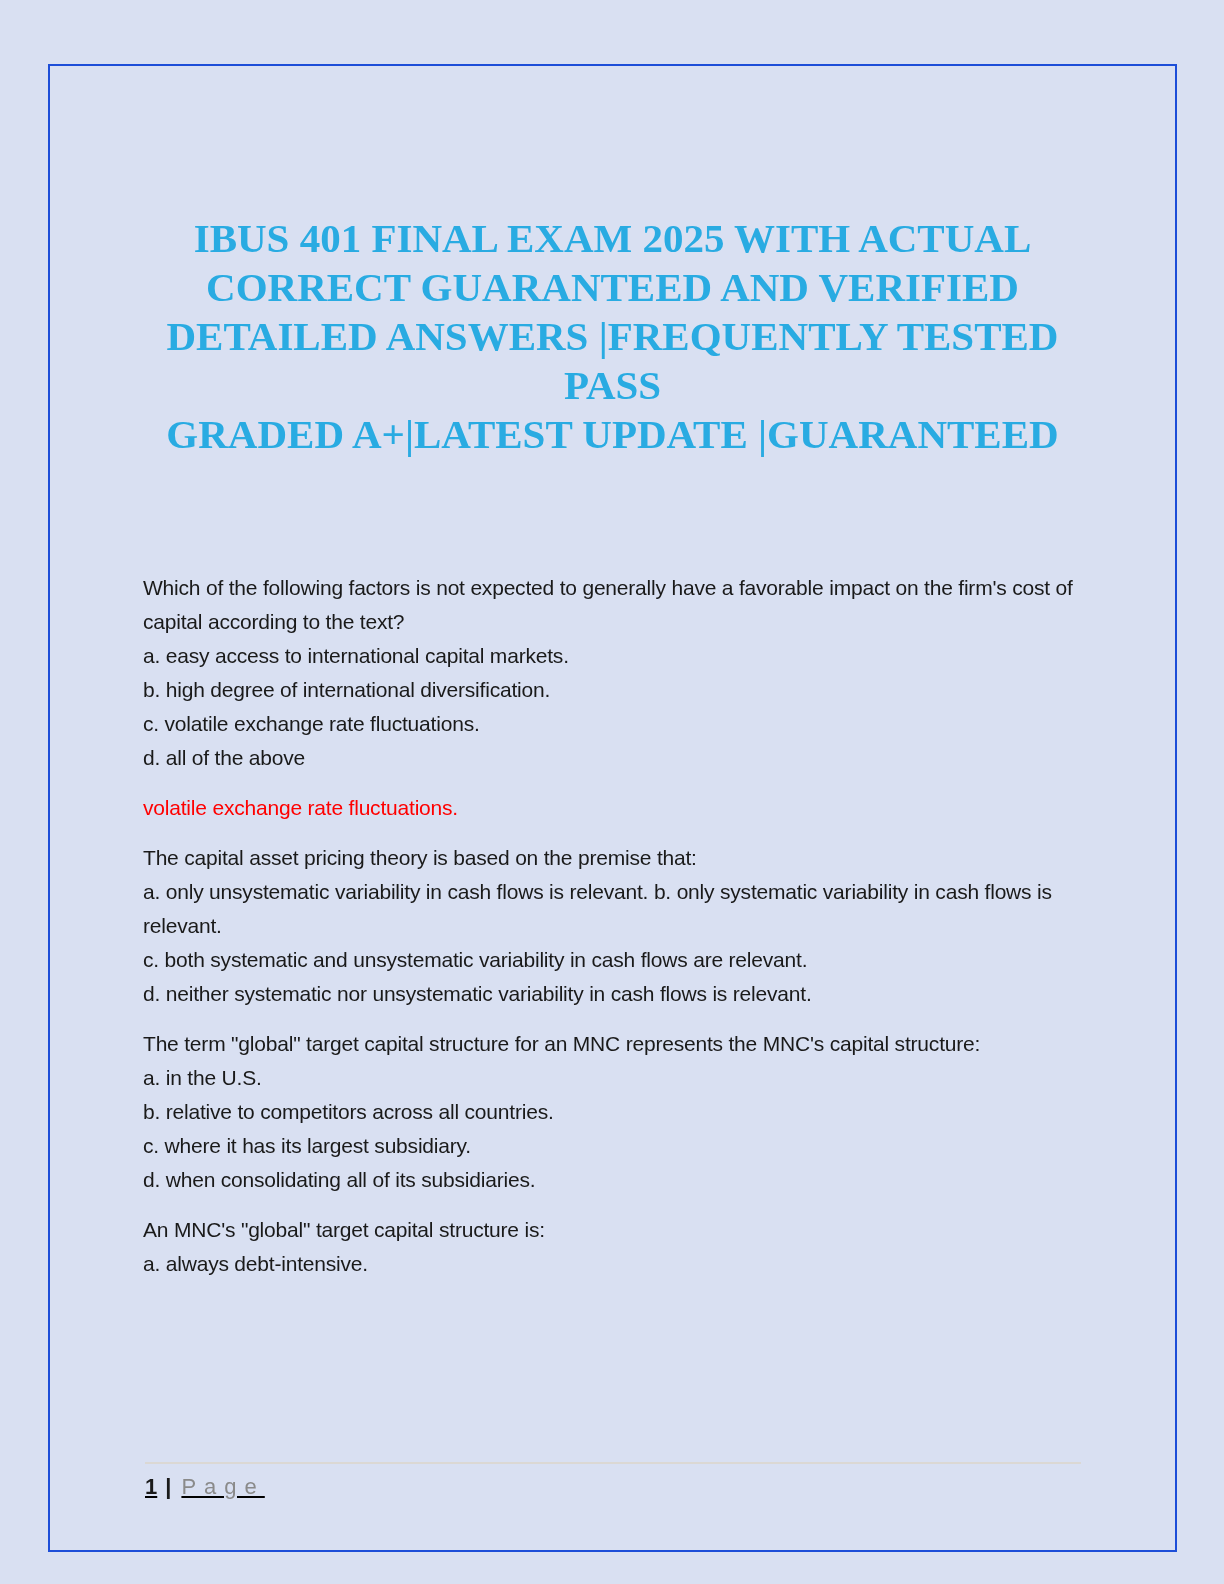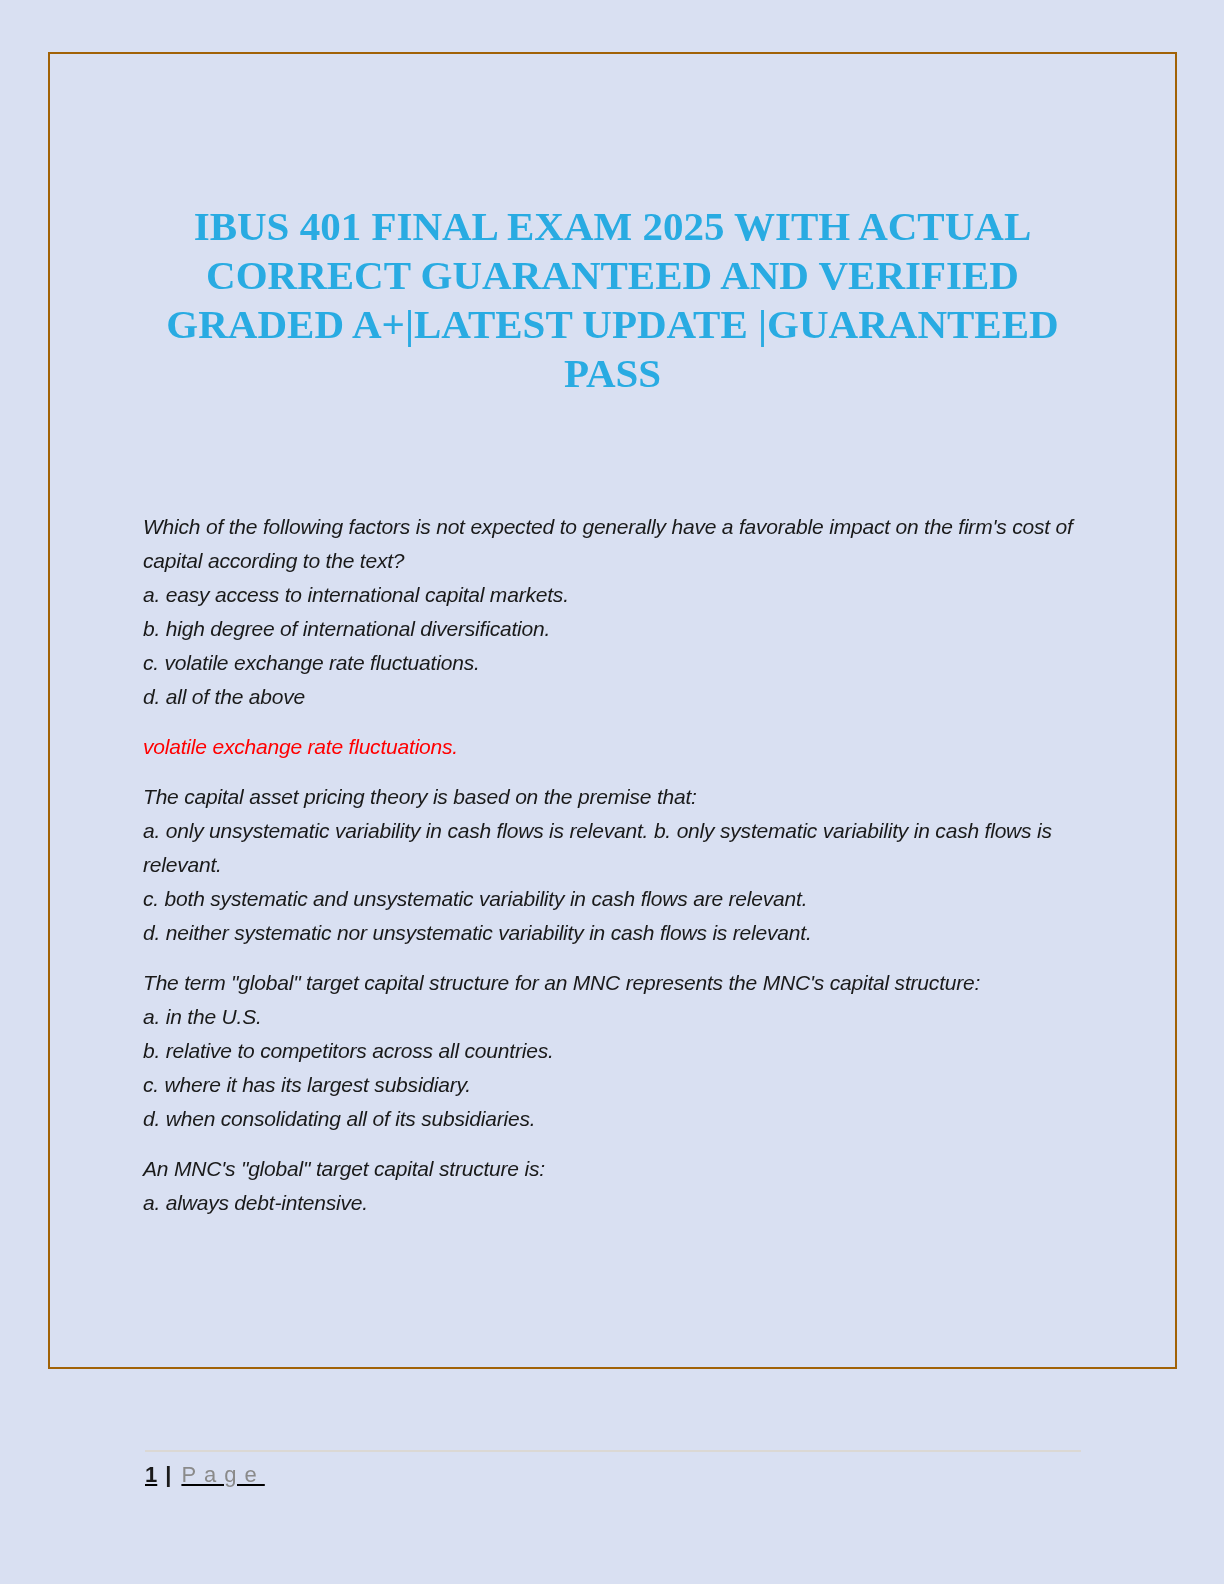--- a/index.html
+++ b/index.html
@@ -10,24 +10,24 @@
     width: 1224px;
     height: 1584px;
     background: #d9e0f2;
     position: relative;
     overflow: hidden;
     font-family: "Liberation Sans", sans-serif;
   }
   .page-border {
     position: absolute;
     left: 48px;
-    top: 52px;
+    top: 64px;
     width: 1129px;
-    height: 1317px;
-    border: 2px solid #a16207;
+    height: 1488px;
+    border: 2px solid #1d4ed8;
     box-sizing: border-box;
   }
   .content {
     padding: 0 93px;
   }
   .doc-title {
     margin-top: 148px;
     font-family: "Liberation Serif", serif;
     font-weight: bold;
     font-size: 41px;
@@ -38,21 +38,20 @@
   .content-blocks {
     margin-top: 112px;
     font-size: 21px;
     line-height: 34px;
     color: #1a1a1a;
     letter-spacing: -0.2px;
   }
   .content-blocks p {
     margin: 0 0 16px 0;
     white-space: pre-line;
-    font-style: italic;
   }
   .content-blocks p.answer {
     color: #ff0000;
   }
   .footer {
     position: absolute;
     left: 95px;
     right: 94px;
     top: 1396px;
   }
@@ -80,22 +79,23 @@
   }
 </style>
 </head>
 <body>
 
 <div class="page-border">
   <div class="content">
     <div class="doc-title">
         <div>IBUS 401 FINAL EXAM 2025 WITH ACTUAL</div>
         <div>CORRECT GUARANTEED AND VERIFIED</div>
+        <div>DETAILED ANSWERS |FREQUENTLY TESTED</div>
+        <div>PASS</div>
         <div>GRADED A+|LATEST UPDATE |GUARANTEED</div>
-        <div>PASS</div>
       </div>
     <div class="content-blocks">
         <p class="question">Which of the following factors is not expected to generally have a favorable impact on the firm's cost of capital according to the text?
 a. easy access to international capital markets.
 b. high degree of international diversification.
 c. volatile exchange rate fluctuations.
 d. all of the above</p>
         <p class="answer">volatile exchange rate fluctuations.</p>
         <p class="question">The capital asset pricing theory is based on the premise that:
 a. only unsystematic variability in cash flows is relevant. b. only systematic variability in cash flows is relevant.

